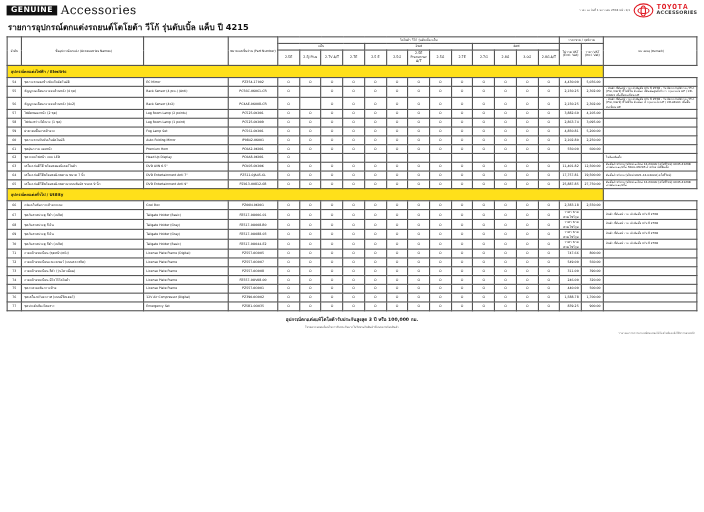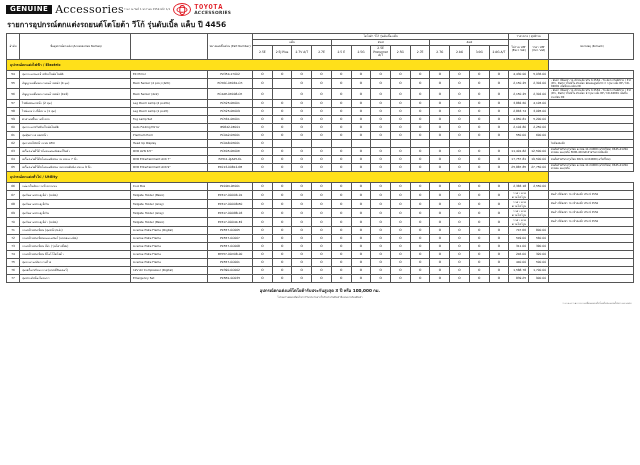--- a/index.html
+++ b/index.html
@@ -7,21 +7,21 @@
     width:640px;height:465px;
     background:#ffffff;
     font-family:"DejaVu Sans", sans-serif;
     font-size:3.2px;
     color:#111;
     overflow:hidden;
   }
   .page{position:relative;width:640px;height:465px;}
 
   
-  .hdr{display:flex;align-items:center;justify-content:flex-start;padding:3px 6px 0 6px;}
+  .hdr{display:flex;align-items:center;justify-content:space-between;padding:3px 6px 0 6px;}
   .brand{display:flex;align-items:center;gap:3px;}
   .genuine-badge{
     background:#111;color:#fff;font-size:7px;font-weight:bold;
     padding:1px 4px;letter-spacing:.4px;line-height:1.1;
   }
   .acc-word{font-size:11px;letter-spacing:.3px;color:#111;font-family:"DejaVu Serif",serif;}
   .toyota{display:flex;align-items:center;gap:3px;}
   .toyota-mark{width:16px;height:11px;border:1.1px solid #e01b24;border-radius:50%;position:relative;}
   .toyota-mark:before{content:"";position:absolute;left:50%;top:50%;transform:translate(-50%,-50%);
     width:9px;height:4.5px;border:1.1px solid #e01b24;border-radius:50%;}
@@ -76,21 +76,21 @@
 หน้า 1/1</div>
       </div>
       <span class="toyota-mark"></span>
       <span class="toyota-text">
         <span class="t1">TOYOTA</span><br>
         <span class="t2">ACCESSORIES</span>
       </span>
     </div>
   </div>
 
-  <div class="title">รายการอุปกรณ์ตกแต่งรถยนต์โตโยต้า วีโก้ รุ่นดับเบิ้ล แค็บ ปี 4456</div>
+  <div class="title">รายการอุปกรณ์ตกแต่งรถยนต์โตโยต้า วีโก้ รุ่นดับเบิ้ล แค็บ ปี 4215</div>
 
   <div class="tbl-wrap">
     <table>
       <thead>
         <tr>
           <th class="c-no" rowspan="3">ลำดับ</th>
           <th class="c-name" rowspan="3">ชื่ออุปกรณ์ตกแต่ง
 (Accessories  Names)</th>
           <th class="c-ename" rowspan="3"></th>
           <th class="c-part" rowspan="3">หมายเลขชิ้นส่วน

